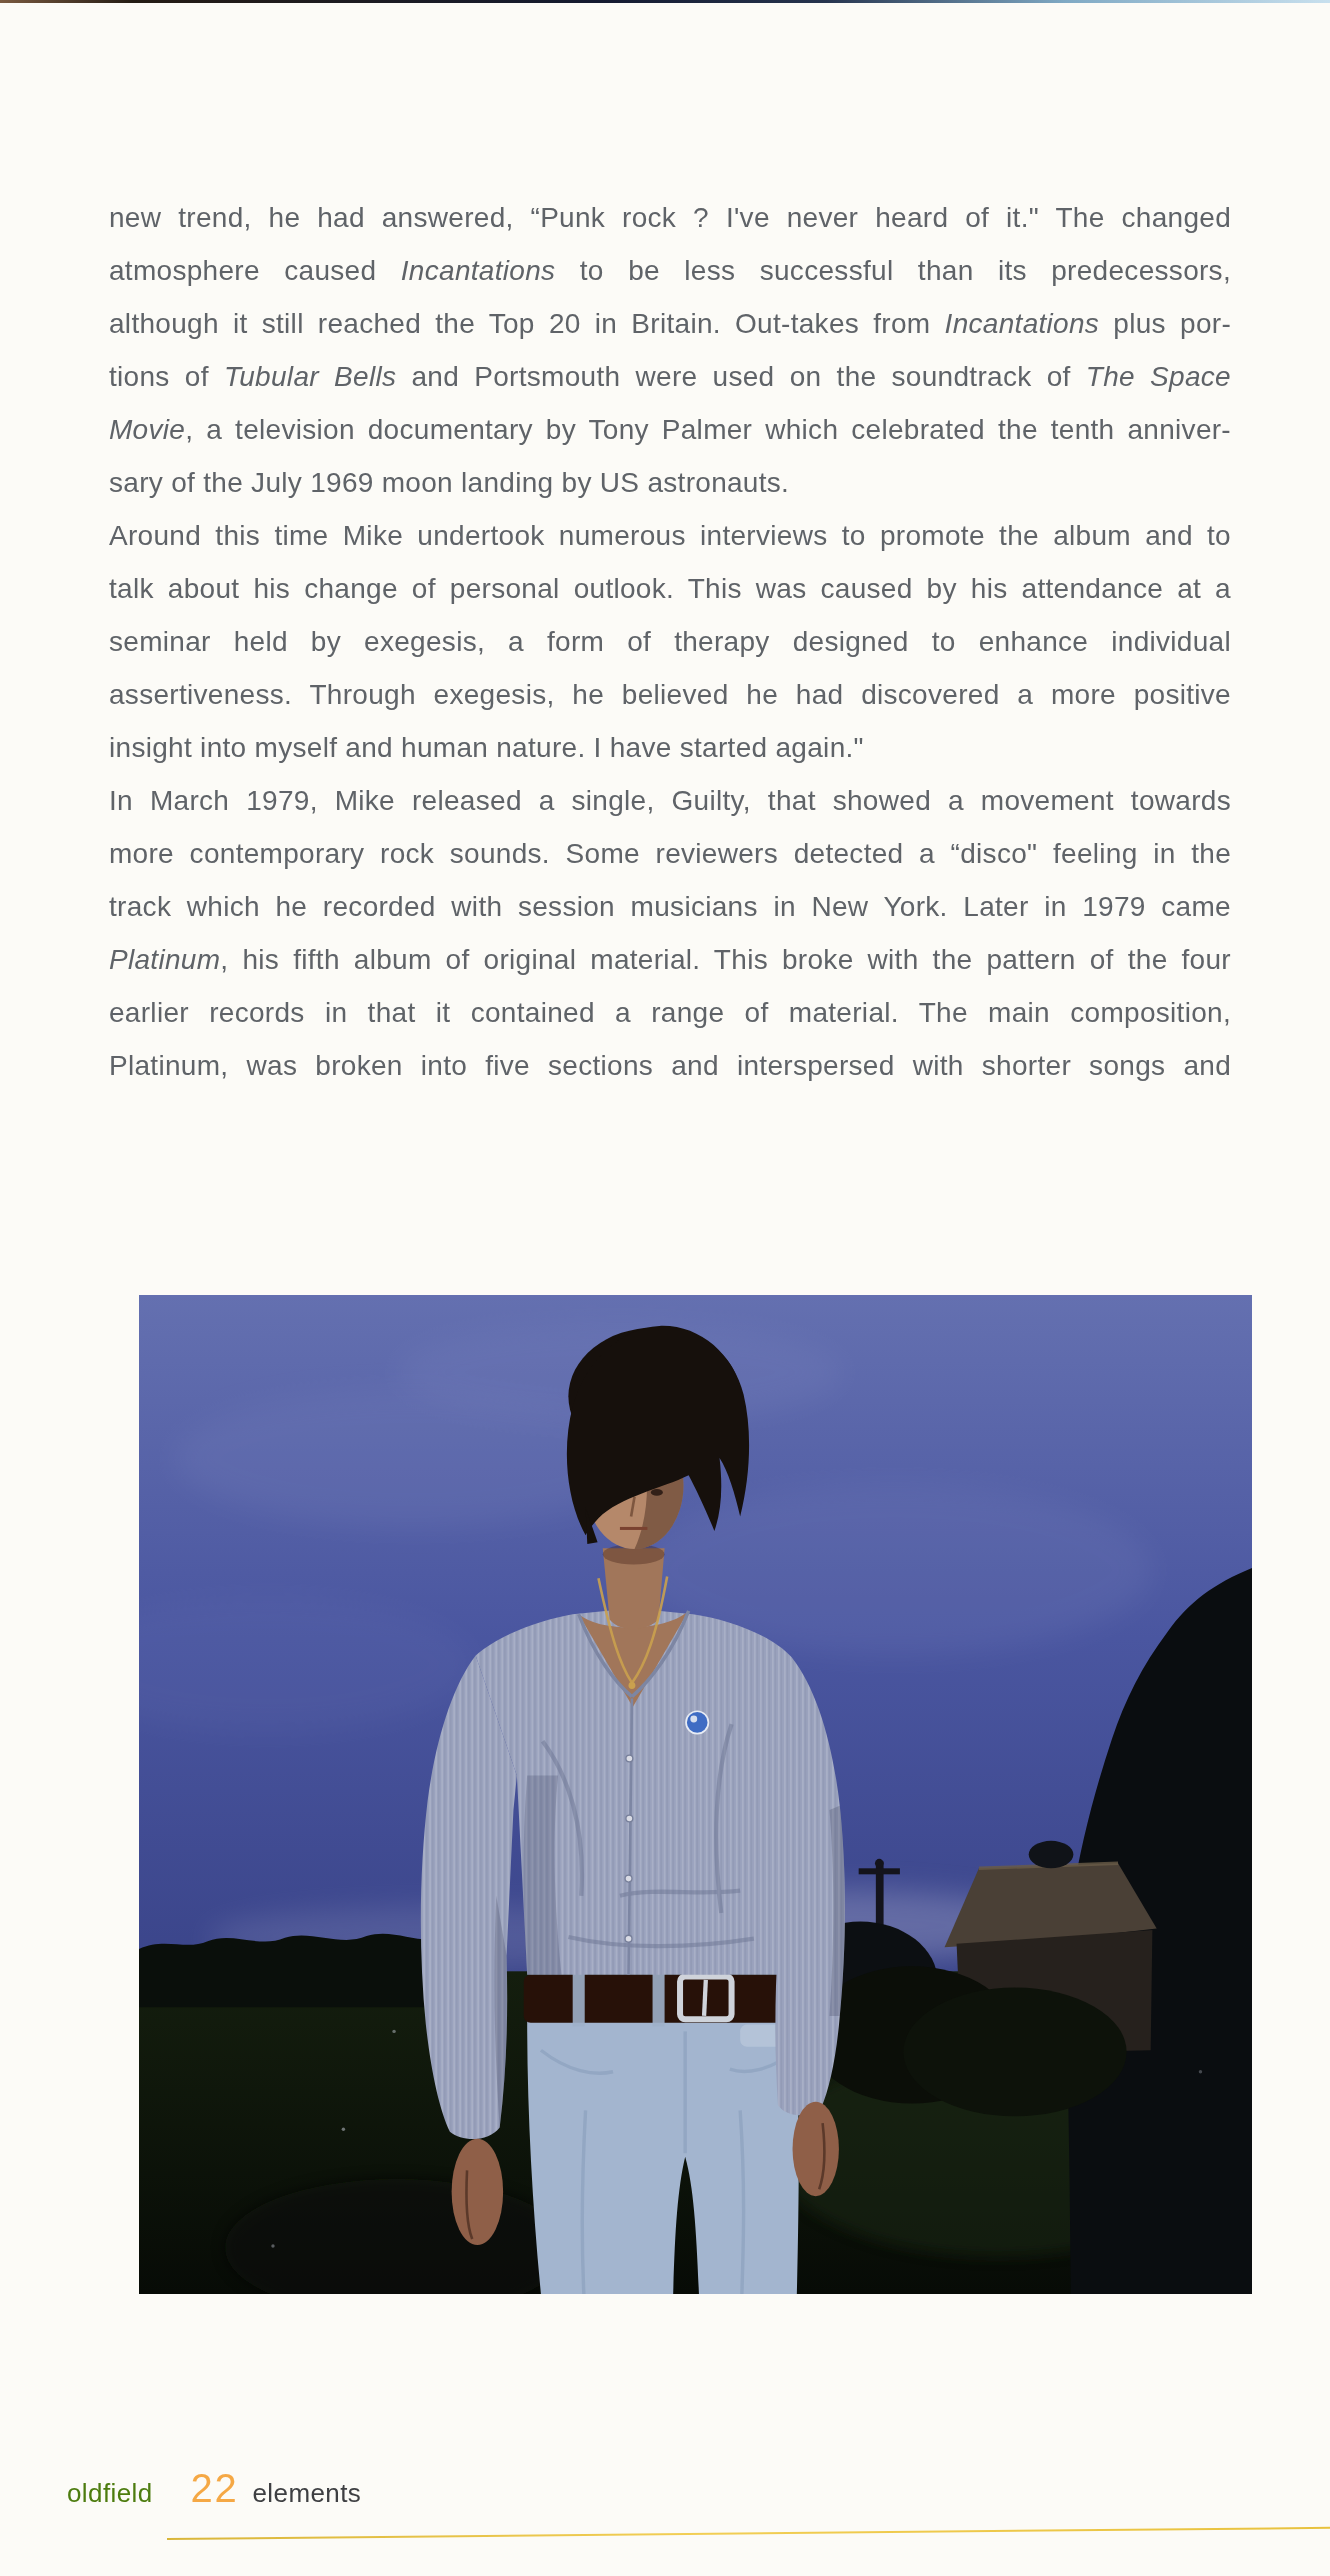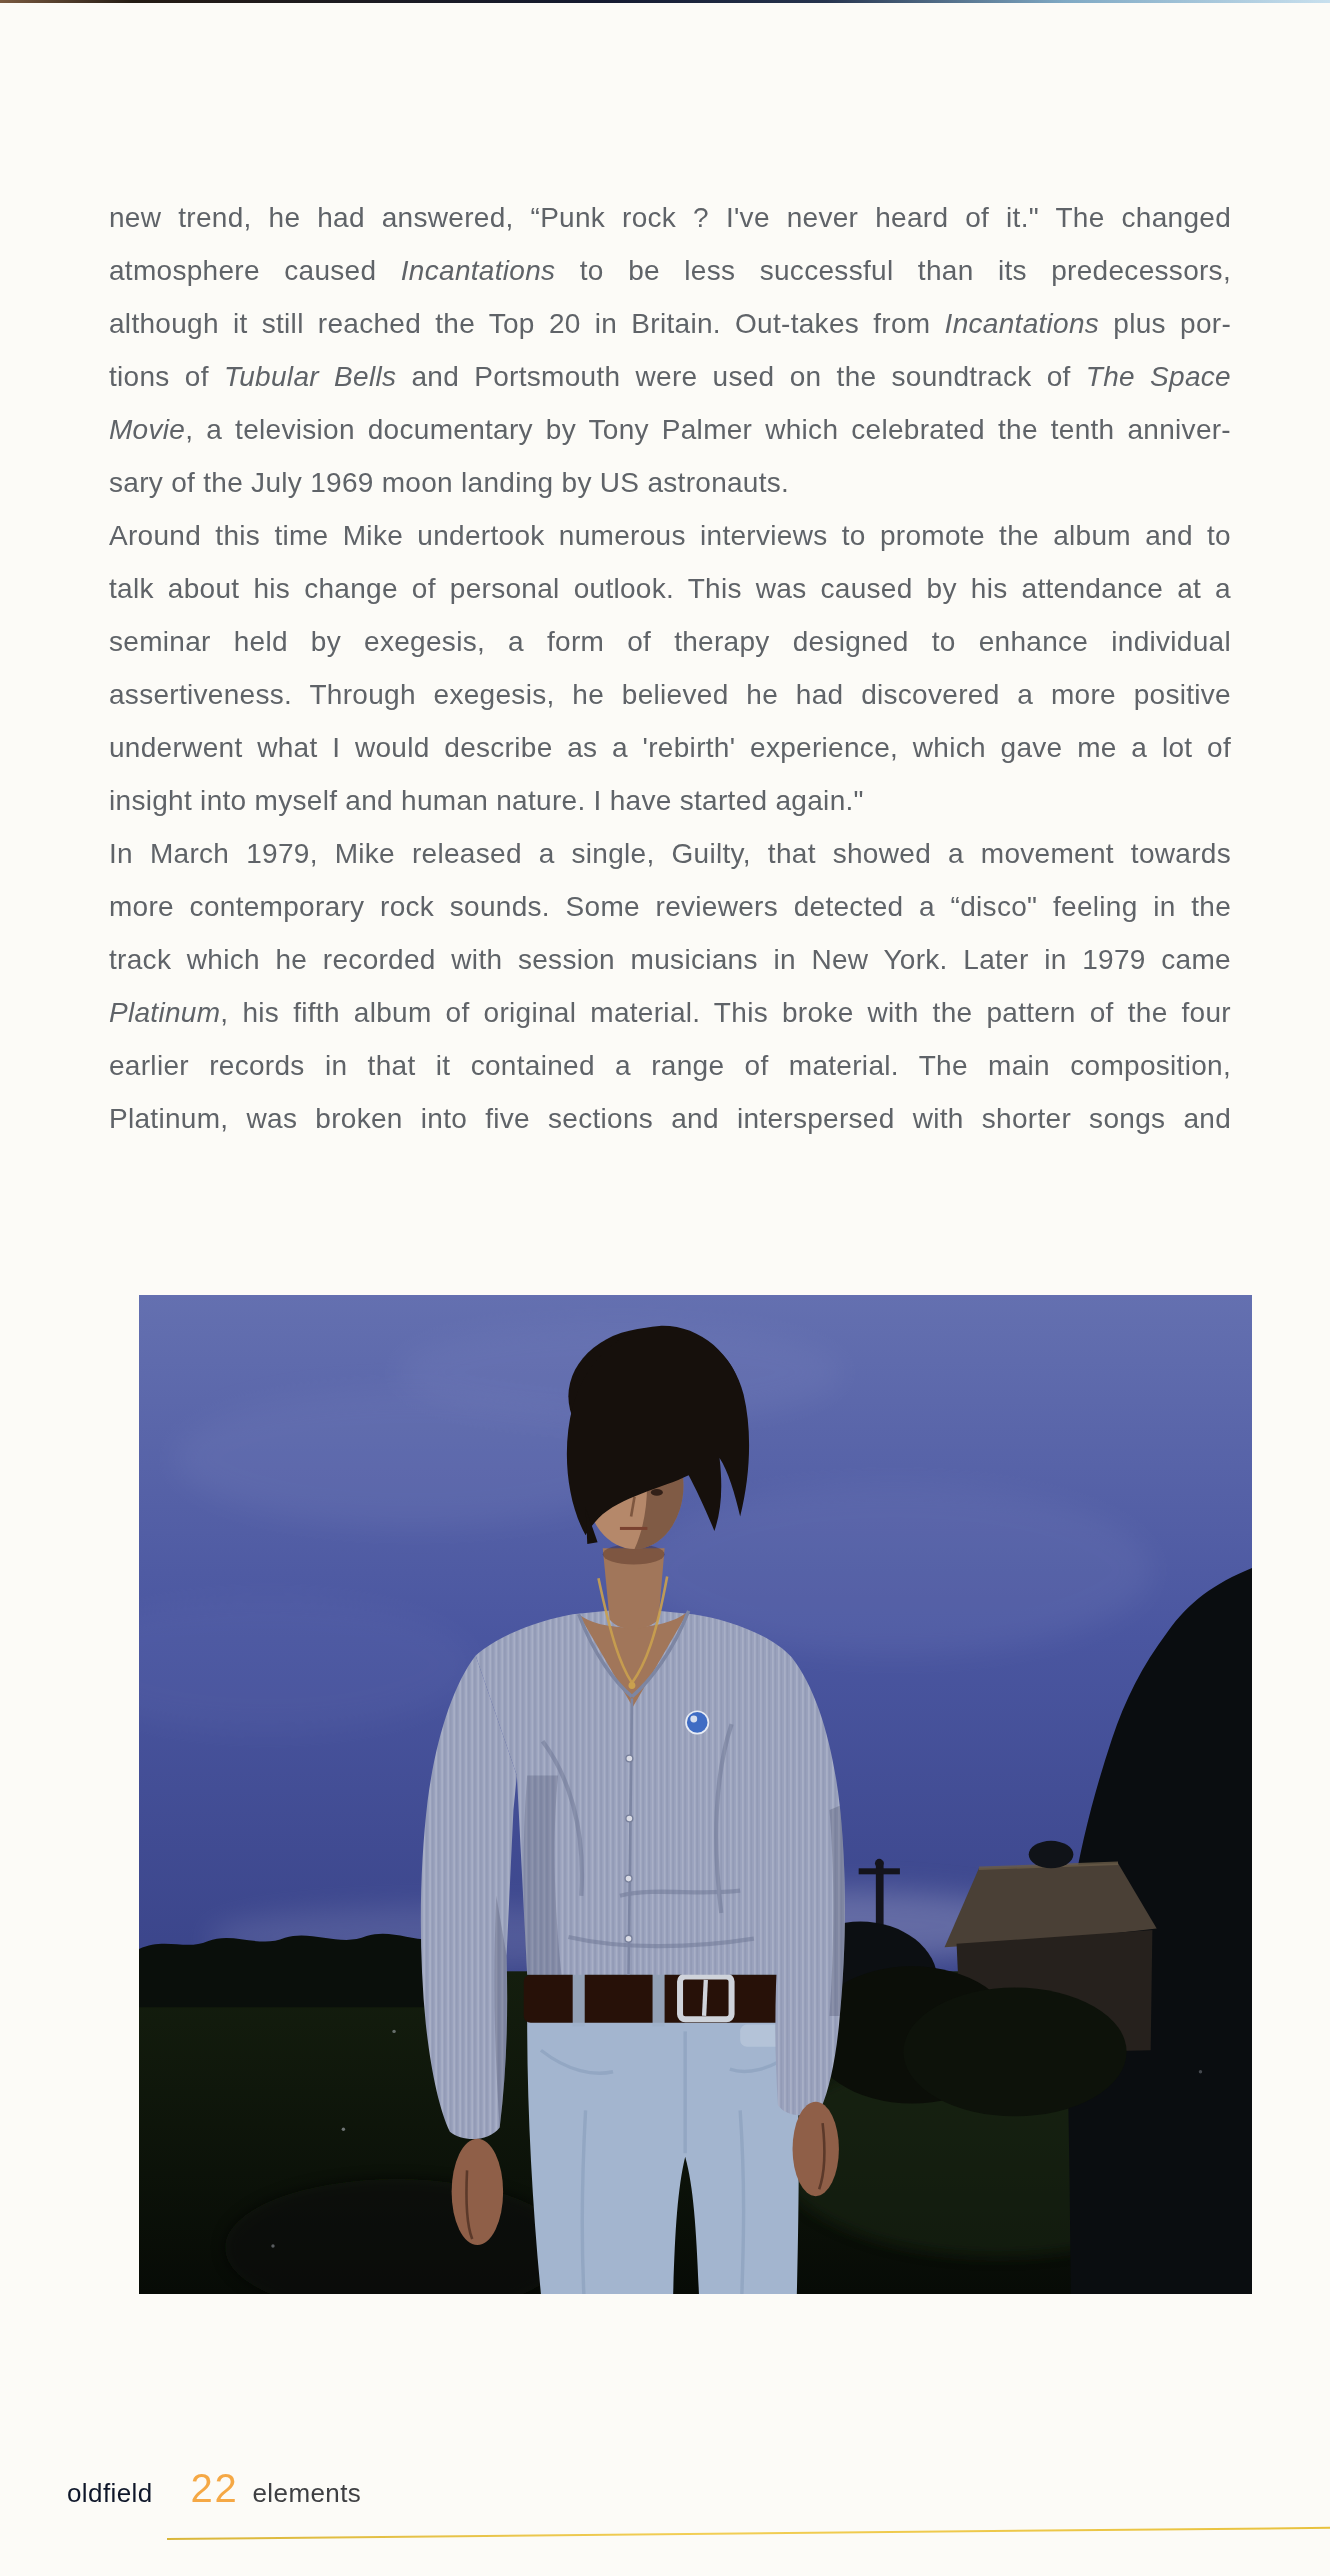--- a/index.html
+++ b/index.html
@@ -28,21 +28,21 @@
   .it{font-style:italic;}
   
   .photo{
     position:absolute;left:139px;top:1295px;width:1113px;height:999px;margin:0;
   }
   .photo svg{display:block;width:100%;height:100%;}
   
   .footer{
     position:absolute;left:67px;top:2466px;display:flex;align-items:baseline;
   }
-  .f-author{font-size:26px;color:#0f172a;letter-spacing:0.4px;}
+  .f-author{font-size:26px;color:#4d7c0f;letter-spacing:0.4px;}
   .f-page{font-size:40px;font-weight:300;color:var(--footer-accent,#f5a845);margin-left:38px;letter-spacing:1.7px;}
   .f-series{font-size:26px;color:#3e3f42;margin-left:14px;letter-spacing:0.4px;}
   
   .rule-gold{
     position:absolute;left:167px;top:2538px;width:1164px;height:1.7px;
     background:linear-gradient(90deg,#d9b63a,#f2ce55 45%,var(--rule-gold,#e8c23e));
     transform:rotate(-0.55deg);transform-origin:left center;
   }
 </style>
 </head>
@@ -57,21 +57,20 @@
       <div class="tline"><span>although it still reached the Top 20 in Britain. Out-takes from </span><span class="it">Incantations</span><span> plus por-</span></div>
       <div class="tline"><span>tions of </span><span class="it">Tubular Bells</span><span> and Portsmouth were used on the soundtrack of </span><span class="it">The Space</span></div>
       <div class="tline"><span class="it">Movie</span><span>, a television documentary by Tony Palmer which celebrated the tenth anniver-</span></div>
       <div class="tline nojust"><span>sary of the July 1969 moon landing by US astronauts.</span></div>
     </div>
   <div class="para">
       <div class="tline"><span>Around this time Mike undertook numerous interviews to promote the album and to</span></div>
       <div class="tline"><span>talk about his change of personal outlook. This was caused by his attendance at a</span></div>
       <div class="tline"><span>seminar held by exegesis, a form of therapy designed to enhance individual</span></div>
       <div class="tline"><span>assertiveness. Through exegesis, he believed he had discovered a more positive</span></div>
-      <div class="tline"><span>underwent what I would describe as a 'rebirth' experience, which gave me a lot of</span></div>
       <div class="tline nojust"><span>insight into myself and human nature. I have started again."</span></div>
     </div>
   <div class="para">
       <div class="tline"><span>In March 1979, Mike released a single, Guilty, that showed a movement towards</span></div>
       <div class="tline"><span>more contemporary rock sounds. Some reviewers detected a “disco" feeling in the</span></div>
       <div class="tline"><span>track which he recorded with session musicians in New York. Later in 1979 came</span></div>
       <div class="tline"><span class="it">Platinum</span><span>, his fifth album of original material. This broke with the pattern of the four</span></div>
       <div class="tline"><span>earlier records in that it contained a range of material. The main composition,</span></div>
       <div class="tline"><span>Platinum, was broken into five sections and interspersed with shorter songs and</span></div>
     </div>

